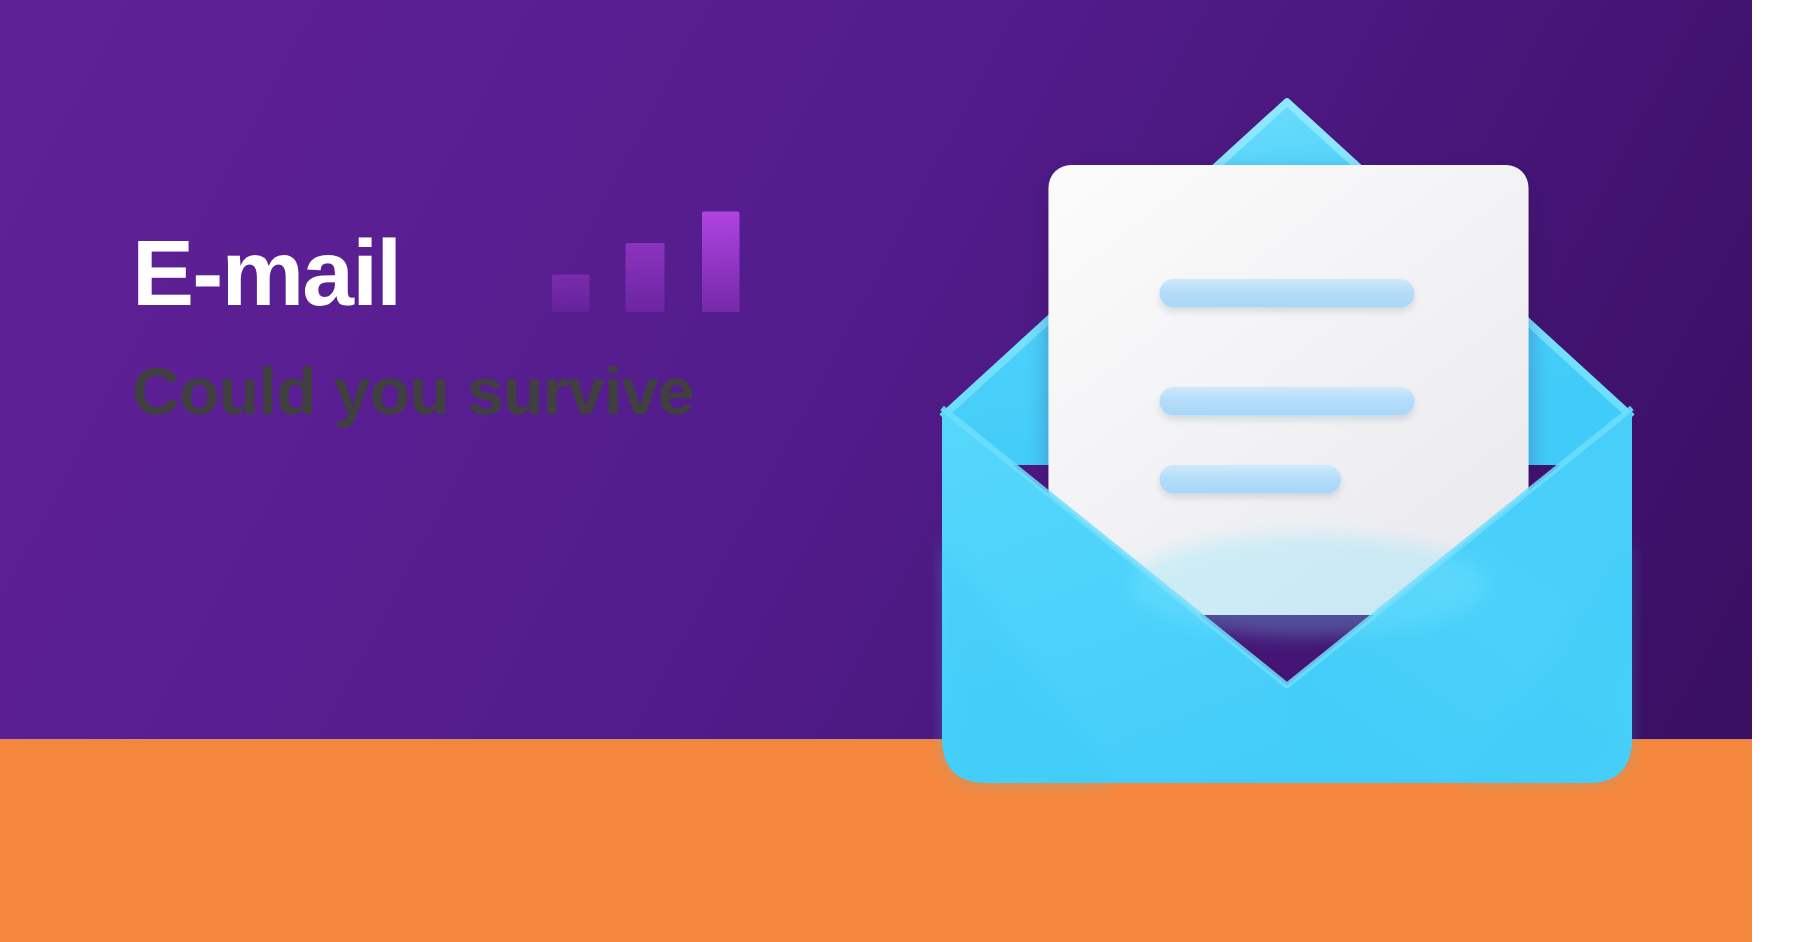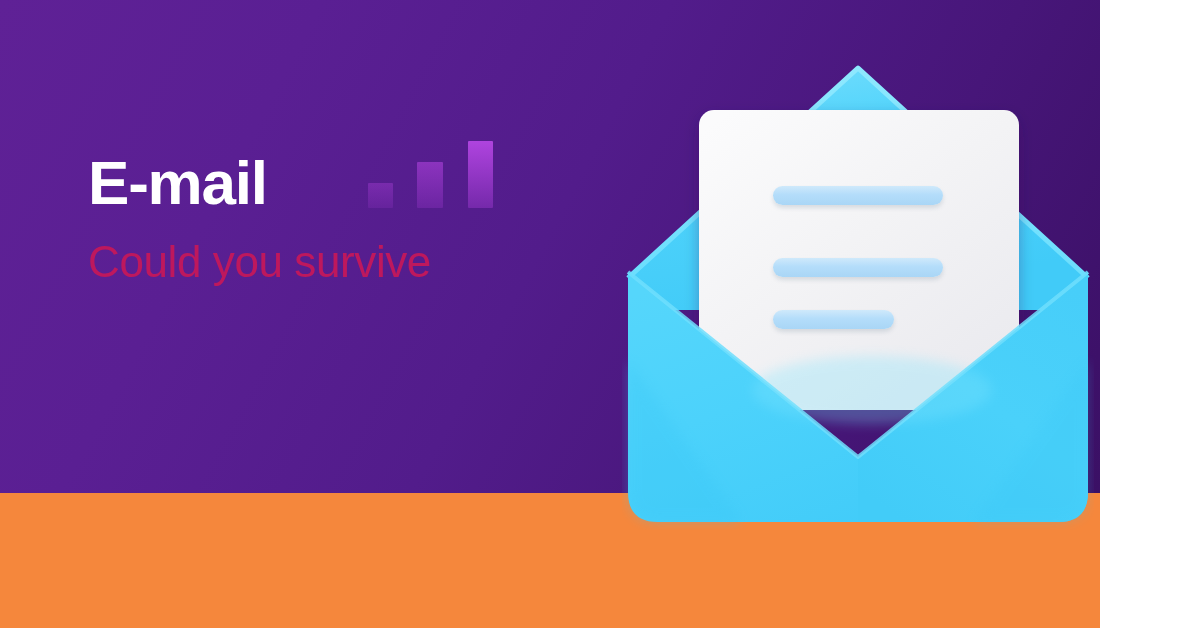--- a/index.html
+++ b/index.html
@@ -5,24 +5,23 @@
   html, body {
     margin: 0;
     padding: 0;
     background: #ffffff;
   }
   body {
     font-family: "Liberation Sans", sans-serif;
   }
   #banner {
     position: relative;
-    width: 1068px;
+    width: 1168px;
     height: 628px;
     overflow: hidden;
-    padding-left: 32px;
   }
   
   .bg-purple {
     position: absolute;
     left: 0; top: 0;
     width: 1200px;
     height: 493px;
     background: linear-gradient(118deg, #5f2196 0%, #5a1f93 22%, #521c8b 46%, #471679 70%, #3d1169 88%, #380f60 100%);
   }
   .bg-orange {
@@ -43,23 +42,23 @@
     font-size: 62px;
     font-weight: 700;
     letter-spacing: -1.2px;
     color: #ffffff;
     line-height: 70px;
     margin: 0;
     white-space: nowrap;
   }
   .subline {
     font-size: 44px;
-    font-weight: 400;
+    font-weight: 700;
     letter-spacing: -0.4px;
-    color: #be185d;
+    color: #404040;
     line-height: 72px;
     margin: 0;
     white-space: nowrap;
   }
   .subline.first { margin-top: 8px; }
   
   .barchart {
     position: absolute;
     left: 368px;
     top: 138px;

